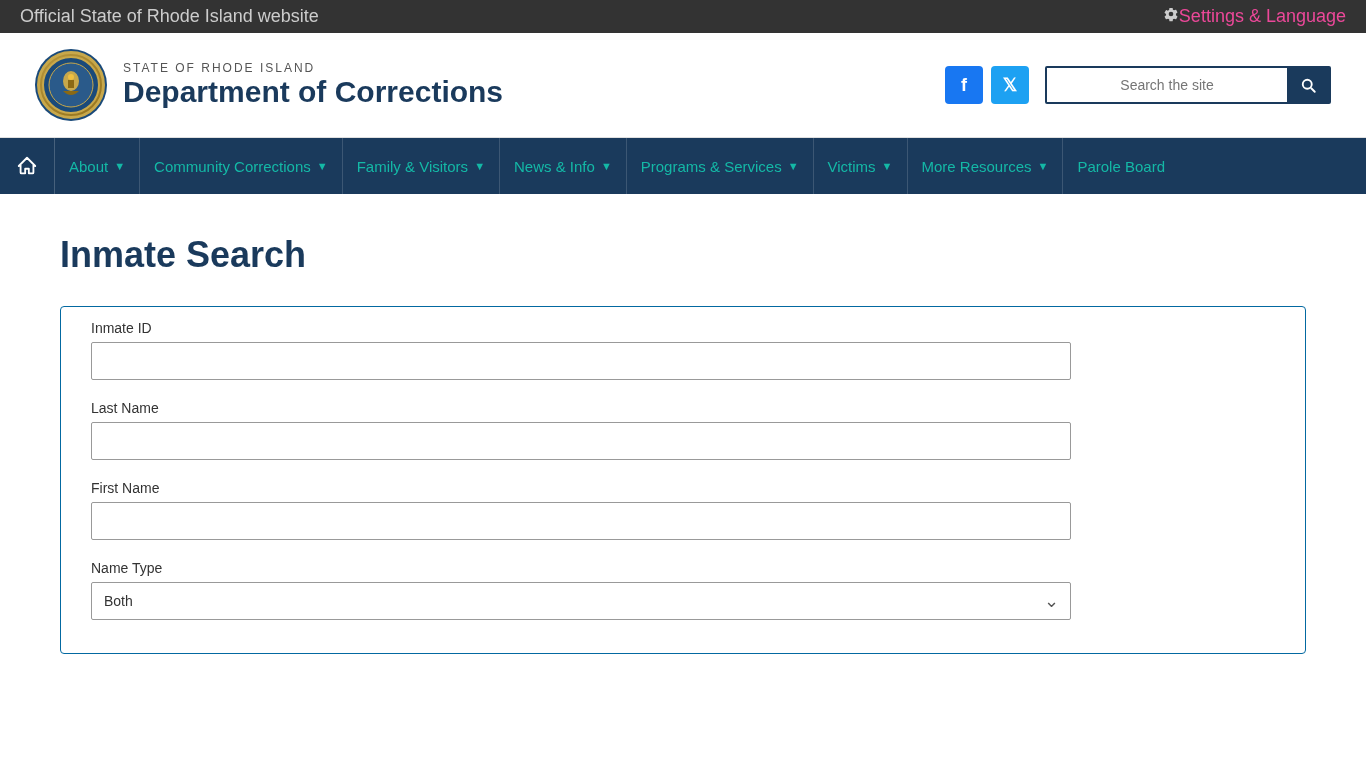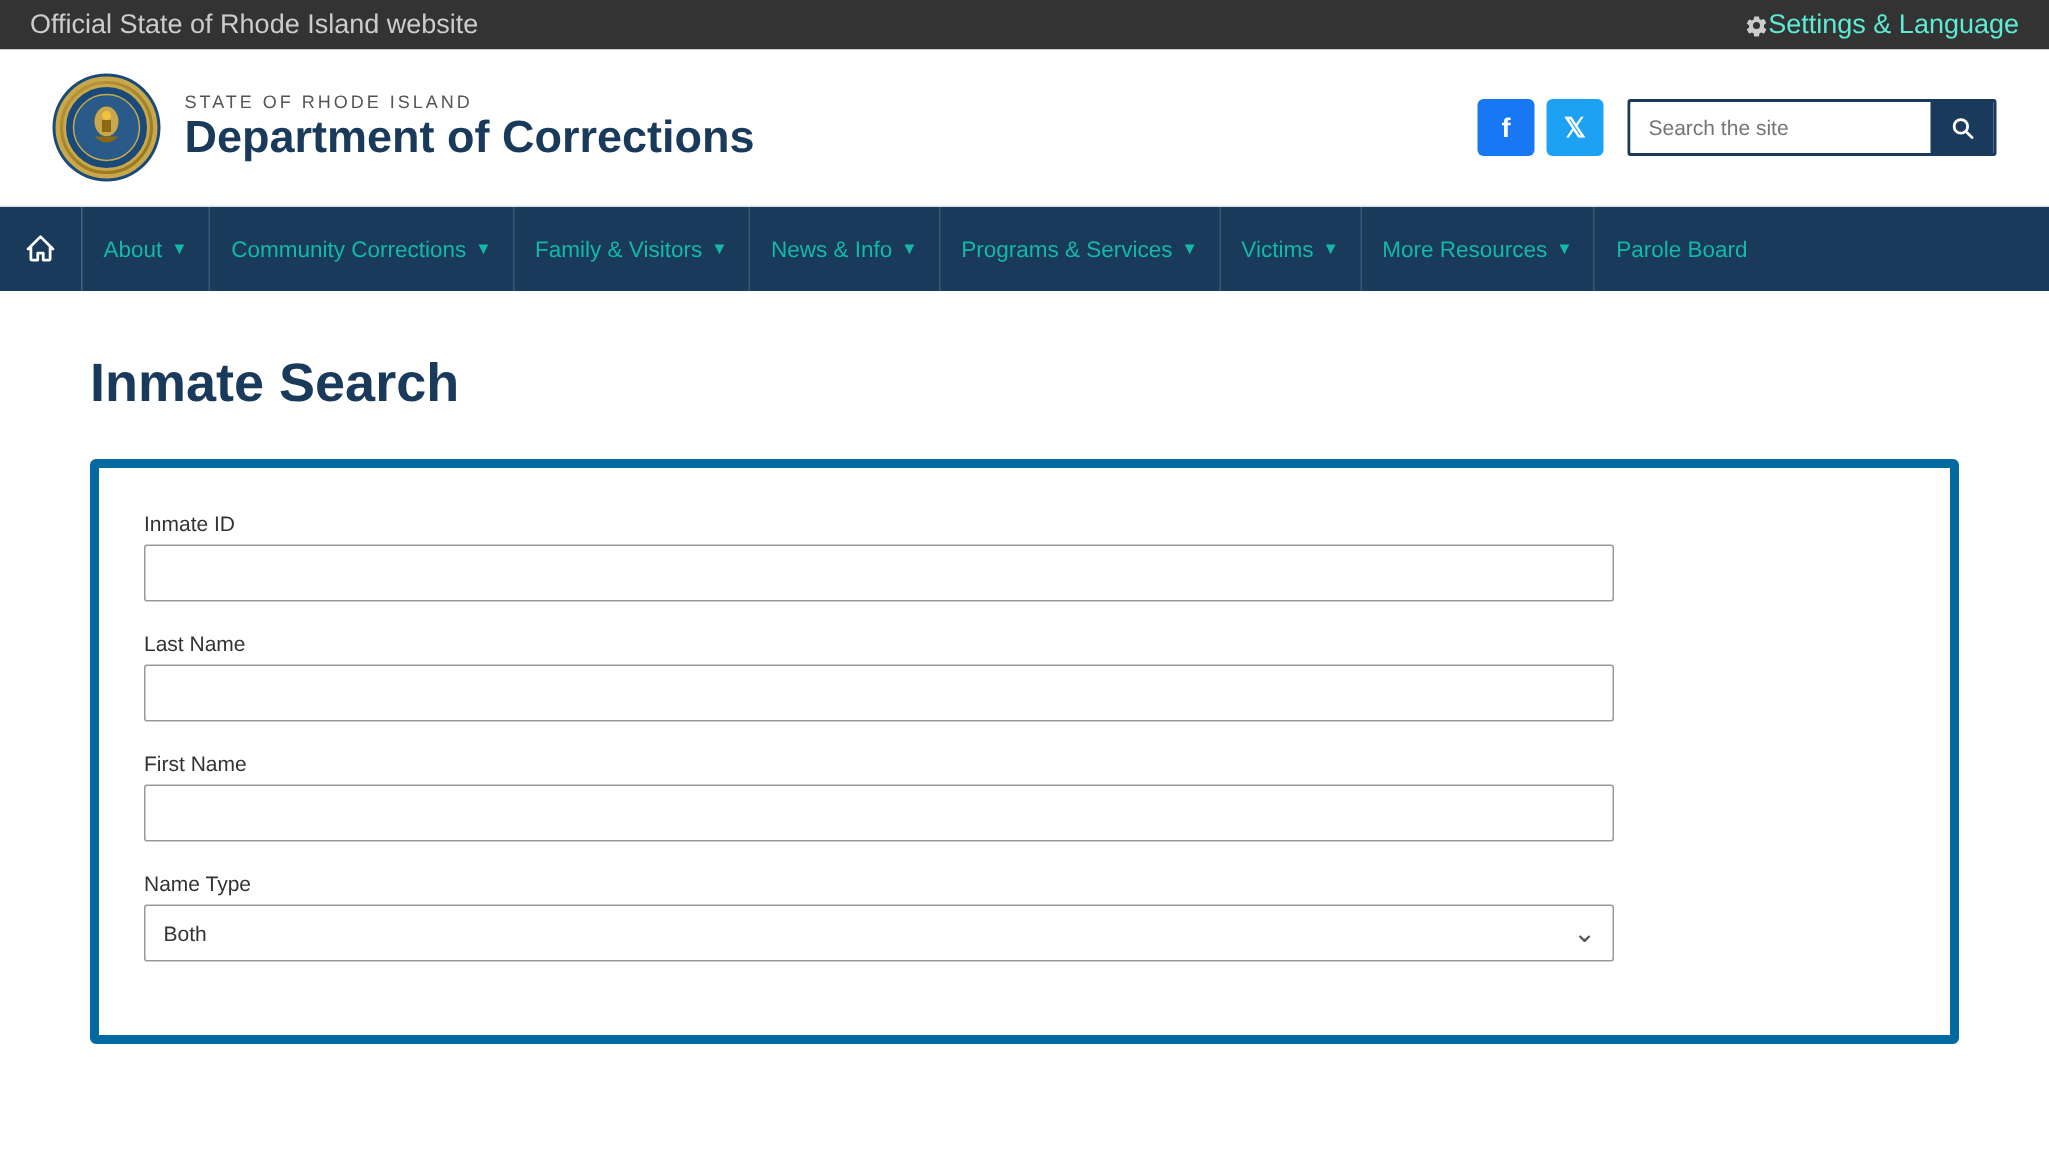--- a/index.html
+++ b/index.html
@@ -10,24 +10,24 @@
       background: #333;
       color: #ccc;
       font-size: 18px;
       padding: 6px 20px;
       display: flex;
       justify-content: space-between;
       align-items: center;
     }
     .top-bar-settings {
       display: flex;
-      align-items: center;
+      align-items: flex-start;
       gap: 0;
       cursor: pointer;
-      color: #5eead4;
+      color: #ec4899;
     }
     .gear-icon-svg { width: 16px; height: 16px; fill: #ccc; }
 
     
     .header {
       background: #fff;
       padding: 16px 35px;
       display: flex;
       align-items: center;
       justify-content: space-between;
@@ -103,22 +103,23 @@
       display: flex;
       align-items: center;
       border: 2px solid #1a3a5c;
       border-radius: 2px;
     }
     .search-input {
       border: none;
       outline: none;
       padding: 8px 12px;
       font-size: 14px;
-      width: 200px;
+      width: 240px;
       color: #ef4444;
+      text-align: center;
     }
     .search-button {
       background: #1a3a5c;
       border: none;
       padding: 8px 12px;
       cursor: pointer;
       display: flex;
       align-items: center;
       justify-content: center;
     }
@@ -159,23 +160,23 @@
     }
     .page-title {
       font-size: 36px;
       font-weight: bold;
       color: #1a3a5c;
       margin-bottom: 30px;
     }
 
     
     .search-form-container {
-      border: 6px solid #0369a1;
+      border: 1px solid #0369a1;
       border-radius: 4px;
-      padding: 29px 30px;
+      padding: 13px 30px;
       margin: 0 0 20px 0;
     }
     .form-group {
       margin-bottom: 20px;
     }
     .form-label {
       display: block;
       font-size: 14px;
       color: #333;
       margin-bottom: 6px;

